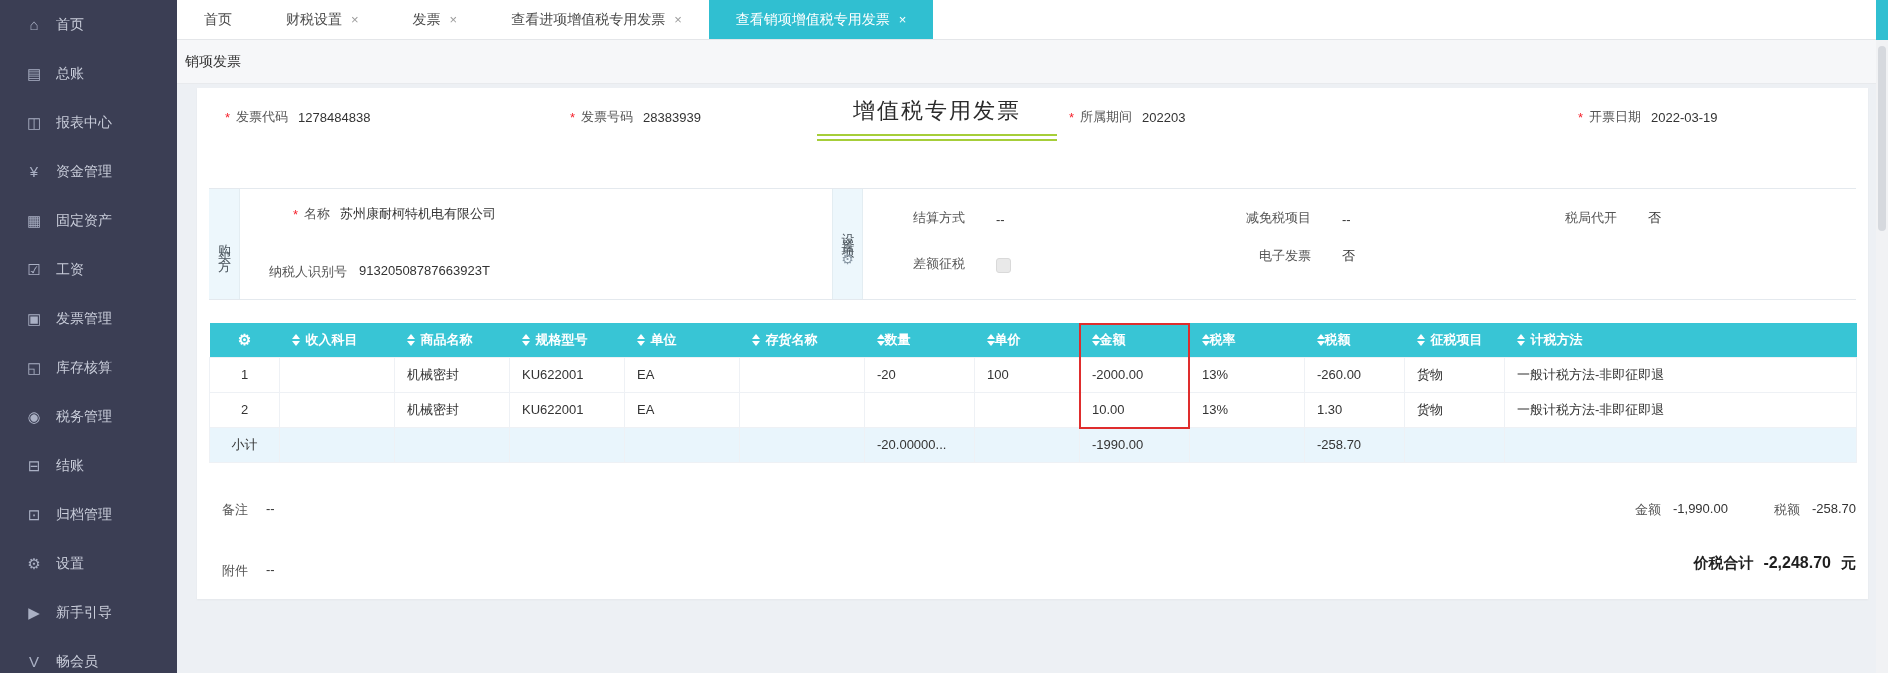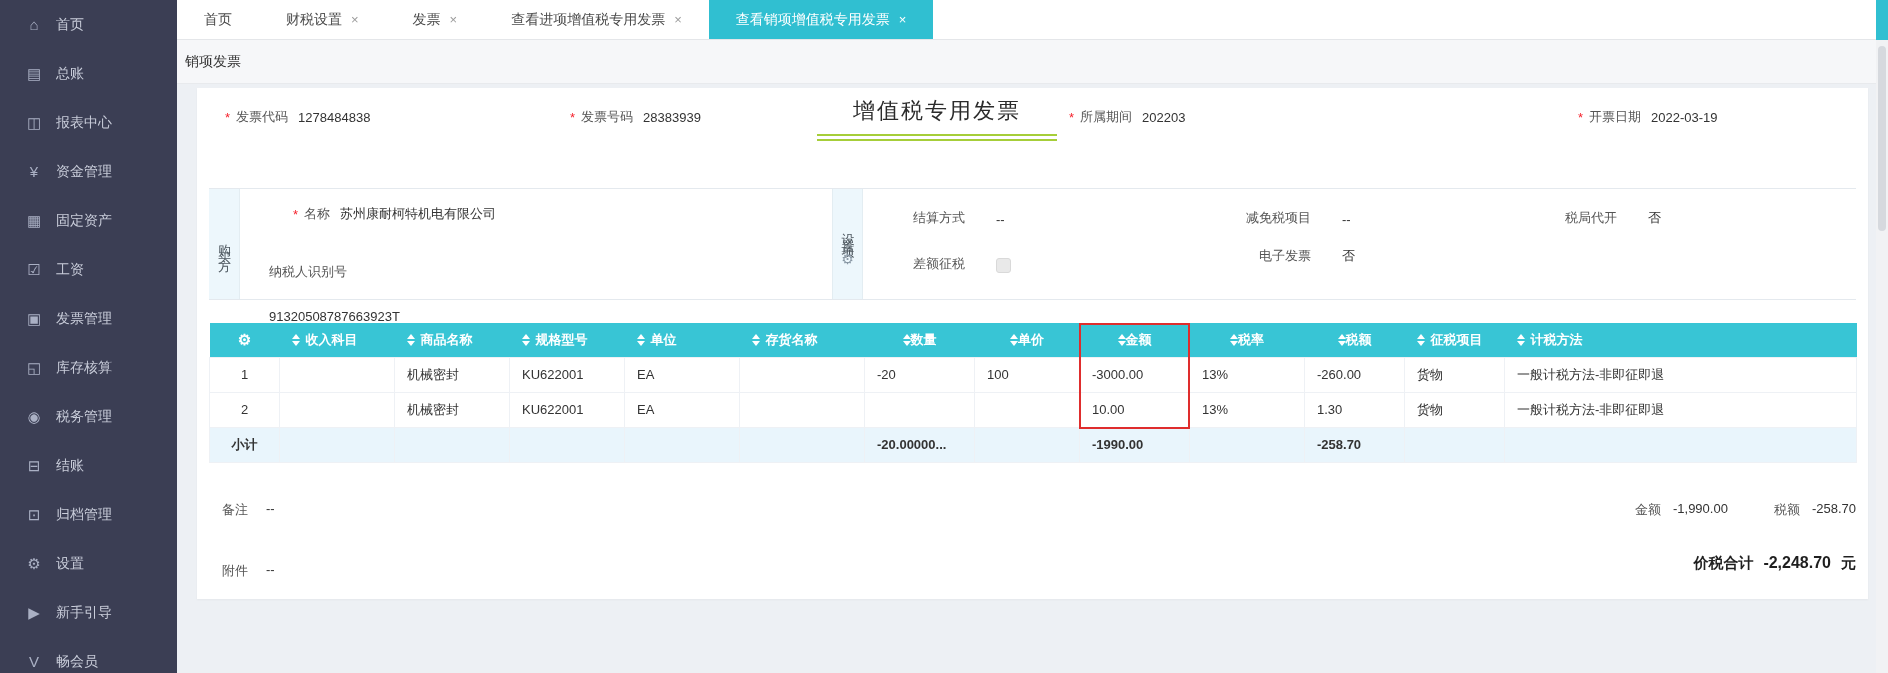--- a/index.html
+++ b/index.html
@@ -51,49 +51,49 @@
     border-top:1px solid #e4e9ee; border-bottom:1px solid #e4e9ee; }
   .vstrip { position:absolute; top:0; width:31px; height:100%; background:#edf7fc;
     display:flex; flex-direction:column; align-items:center; justify-content:center;
     font-size:13px; color:#4c565e; }
   .vstrip .vtext { writing-mode:vertical-lr; letter-spacing:7px; }
   .buyer-strip { left:0; border-right:1px solid #e3edf2; }
   .settings-strip { left:623px; border-left:1px solid #e3edf2; border-right:1px solid #e3edf2; gap:8px; }
   .settings-strip .gear { font-size:14px; color:#8a98a5; }
   .b-name  { position:absolute; left:84px; top:16px; font-size:13px; color:#555; display:flex; gap:10px; align-items:center; }
   .b-name .star { color:#f5222d; margin-right:-4px; }
-  .b-taxid { position:absolute; left:60px; top:74px; font-size:13px; color:#555; display:flex; gap:28px;flex-direction:column; }
+  .b-taxid { position:absolute; left:60px; top:74px; font-size:13px; color:#555; display:flex; gap:12px; }
   .bval { color:#333; }
   .options { position:absolute; left:654px; top:0; right:0; height:100%; font-size:13px; }
   .opt { position:absolute; display:flex; gap:31px; color:#555; align-items:flex-end; }
   .opt .val { color:#333; }
   .opt .lbl-r { display:inline-block; min-width:80px; text-align:right; }
   .o-settlement { left:50px;  top:20px; }
   .o-diff       { left:50px;  top:66px; }
   .o-exempt     { left:368px; top:20px; }
   .o-einv       { left:368px; top:58px; }
   .o-bureau     { left:702px; top:20px; }
   .checkbox { width:15px; height:15px; background:#e9e9e9; border:1px solid #d9d9d9; border-radius:3px; }
 
   
   table.grid { position:absolute; left:12px; top:235px; width:1647px; border-collapse:collapse;
     font-size:13px; table-layout:fixed; }
   .grid thead th { background:var(--thead,#38c5d5); color:#fff; height:34px; font-weight:bold;
     padding:0 12px; }
   .grid .h { display:flex; align-items:center; }
   .grid .h.txt { justify-content:flex-start; gap:6px; }
-  .grid .h.num { justify-content:center; }
+  .grid .h.num { justify-content:flex-start; }
   .sort { display:inline-flex; flex-direction:column; gap:2px; }
   .sort i { width:0; height:0; border-left:4px solid transparent; border-right:4px solid transparent; }
   .sort .up { border-bottom:5px solid #fff; }
   .sort .dn { border-top:5px solid #fff; }
   .grid td { height:35px; border:1px solid #eef1f5; padding:0 12px; color:#333; background:#fff; }
   .grid td.c { text-align:center; }
   .grid td.r { text-align:left; }
-  .grid tr.subtotal td { background:#e9f5fc; font-weight:bold; }
+  .grid tr.subtotal td { background:#e9f5fc; font-weight:normal; }
   .gear-w { color:#fff; font-size:15px; display:block; text-align:center; }
   .hlbox { position:absolute; left:882px; top:235px; width:111px; height:106px;
     border:2px solid var(--red,#df2d2d); pointer-events:none; z-index:5; }
 
   
   .remark, .attach { position:absolute; left:25px; font-size:13px; color:#555; display:flex; gap:18px; }
   .remark { top:413px; } .attach { top:474px; }
   .remark .val, .attach .val { color:#333; }
   .totals1 { position:absolute; top:413px; right:12px; display:flex; gap:46px; font-size:13px; color:#555; }
   .totals1 .grp { display:flex; gap:12px; }
@@ -397,21 +397,21 @@
           <tbody>
               <tr>
                 <td class="c">1</td>
                 <td></td>
                 <td>机械密封</td>
                 <td>KU622001</td>
                 <td>EA</td>
                 <td></td>
                 <td class="r">-20</td>
                 <td class="r">100</td>
-                <td class="r">-3000.00</td>
+                <td class="r">-2000.00</td>
                 <td class="r">13%</td>
                 <td class="r">-260.00</td>
                 <td>货物</td>
                 <td>一般计税方法-非即征即退</td>
               </tr>
               <tr>
                 <td class="c">2</td>
                 <td></td>
                 <td>机械密封</td>
                 <td>KU622001</td>

